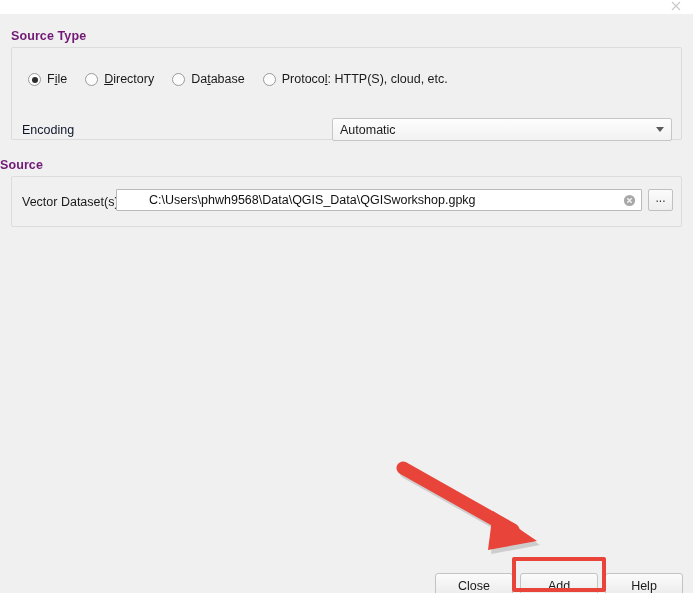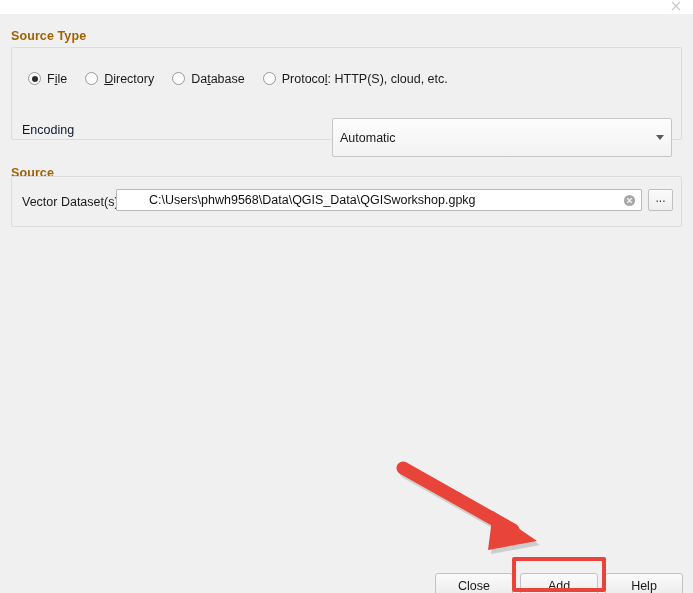--- a/index.html
+++ b/index.html
@@ -37,47 +37,47 @@
     left: 0; top: 14px;
     width: 693px; height: 579px;
     background: #f0f0f0;
   }
 
   
   .group-title {
     position: absolute;
     font-weight: bold;
     font-size: 12.5px;
-    color: #a16207;
+    color: #701a75;
     letter-spacing: 0.1px;
     white-space: nowrap;
   }
   .group-box {
     position: absolute;
     background: #f0f0f0;
     border: 1px solid #dcdcdc;
     border-radius: 2px;
   }
 
   #source-type-title { left: 11px; top: 15px; }
   #source-type-box   { left: 11px; top: 33px; width: 669px; height: 91px; }
 
-  #source-title { left: 11px; top: 144px; margin-top: 8px; }
+  #source-title { left: 0; top: 144px; }
   #source-box   { left: 11px; top: 162px; width: 669px; height: 49px; }
 
   
   #source-type-radio-row {
     position: absolute;
     left: 16px; top: 24px;
     display: flex;
     align-items: center;
   }
   .radio-option {
     display: flex;
-    align-items: flex-start;
+    align-items: flex-end;
     margin-right: 18px;
     white-space: nowrap;
     cursor: default;
   }
   .radio-mark {
     width: 13px; height: 13px;
     border-radius: 50%;
     border: 1px solid #9a9a9a;
     background: #fcfcfc;
     box-sizing: border-box;
@@ -103,21 +103,21 @@
   
   #encoding-label {
     position: absolute;
     left: 22px; top: 109px;
     font-size: 12.5px;
     color: #0f172a;
   }
   #encoding-combo {
     position: absolute;
     left: 332px; top: 104px;
-    width: 340px; height: 39px;
+    width: 340px; height: 23px;
     background: linear-gradient(#fdfdfd, #f2f2f2);
     border: 1px solid #c6c6c6;
     border-radius: 2px;
     box-sizing: border-box;
     display: flex;
     align-items: center;
     cursor: default;
   }
   #encoding-combo-value {
     flex: 1 1 auto;

